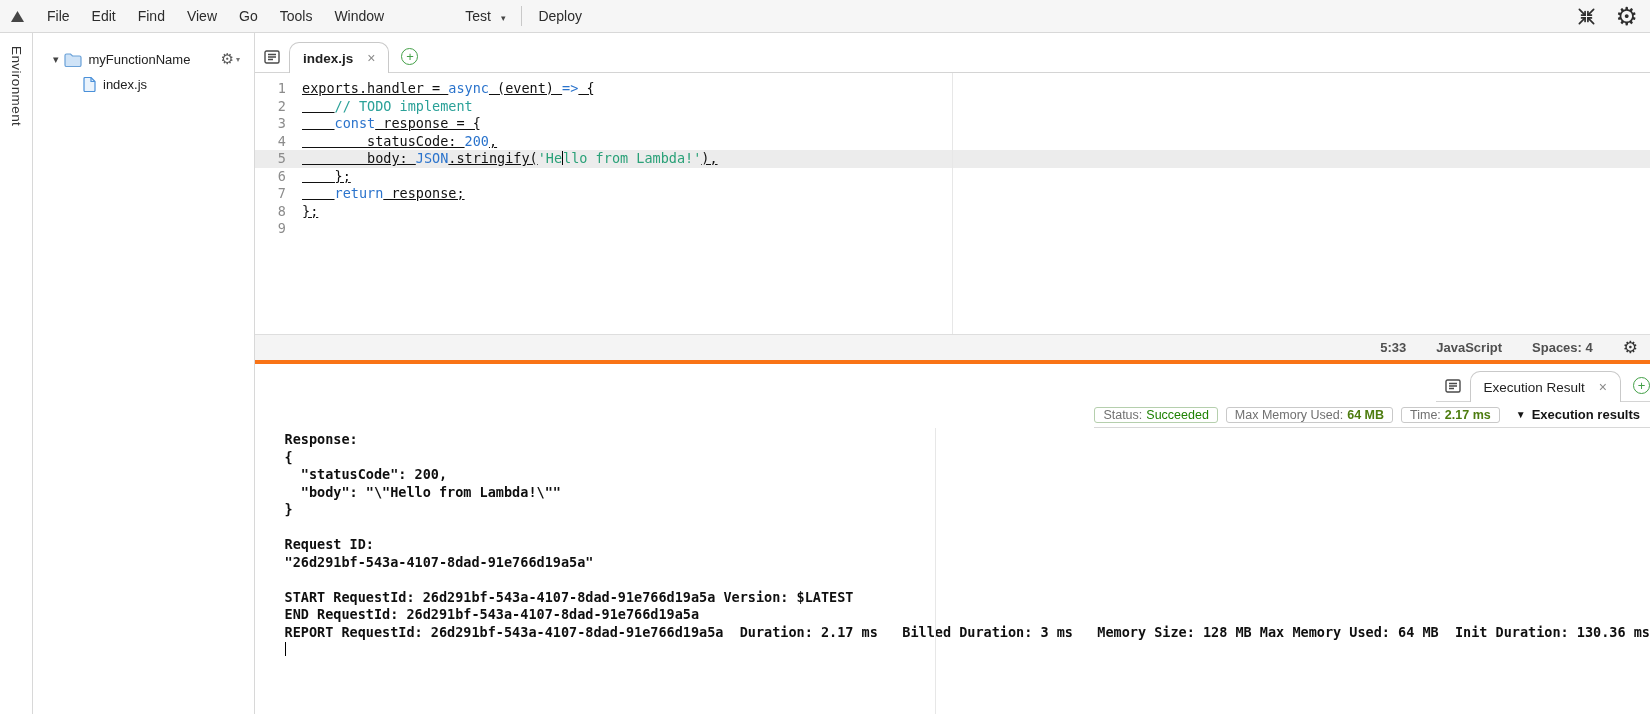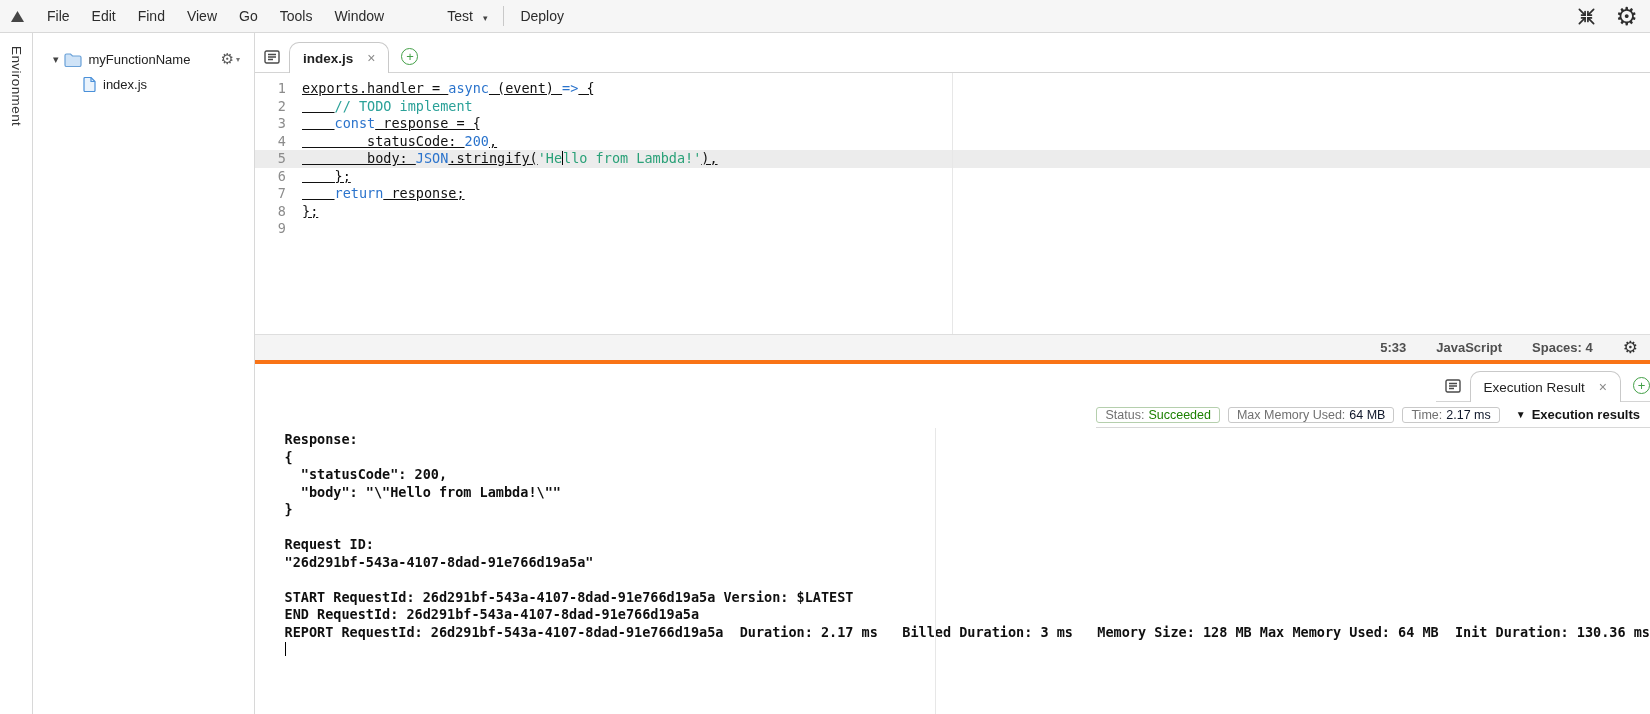--- a/index.html
+++ b/index.html
@@ -12,21 +12,21 @@
 
   
   .menubar{
     position:absolute;left:0;top:0;right:0;height:33px;
     background:#f6f6f6;border-bottom:1px solid #d8d8d8;
     display:flex;align-items:center;box-sizing:border-box;
   }
   .logo{display:flex;align-items:center;margin:0 10px 0 9px;}
   .menu-items{display:flex;align-items:center;}
   .menu-item{padding:0 11px;font-size:14px;color:#2c2c2c;cursor:default;}
-  .run-group{display:flex;align-items:center;margin-left:44px;}
+  .run-group{display:flex;align-items:center;margin-left:62px;}
   .txt-btn{font-size:14px;color:#2c2c2c;padding:0 8px;}
   .caret-btn{padding:0 8px 0 2px;}
   .caret-sm{font-size:9px;color:#444;}
   .vdivider{width:1px;height:20px;background:#c9c9c9;margin:0 8px;}
   .menubar-right{margin-left:auto;display:flex;align-items:center;gap:20px;padding-right:12px;}
   .gear-lg{font-size:25px;color:#2d2d2d;line-height:1;}
 
   
   .env-strip{
     position:absolute;left:0;top:33px;bottom:0;width:33px;
@@ -112,21 +112,21 @@
     height:26px;flex:none;border-bottom:1px solid #d8d8d8;background:#fff;
     display:flex;align-items:center;justify-content:flex-end;gap:8px;
     padding-right:10px;box-sizing:border-box;
   }
   .badge{
     display:flex;align-items:center;gap:4px;border:1px solid #c9c9c9;border-radius:3px;
     height:16px;padding:0 8px;font-size:12.5px;background:#fff;box-sizing:border-box;white-space:nowrap;
   }
   .badge.status{border-color:#b5cfad;}
   .badge-label{color:#707070;}
-  .badge-value{color:#0f172a;font-weight:400;}
+  .badge-value{color:#4d7c0f;font-weight:700;}
   .badge-value.green{color:#1d8102;font-weight:400;}
   .exec-toggle{display:flex;align-items:center;gap:6px;font-size:13px;font-weight:700;color:#151515;margin-left:8px;cursor:pointer;white-space:nowrap;}
   .exec-toggle .tri{font-size:10px;}
 
   .console{
     flex:1;position:relative;overflow:hidden;
     font-family:"DejaVu Sans Mono",monospace;font-size:13.5px;font-weight:600;color:#0f0f0f;
     padding:3px 0 0 5px;
   }
   .console .print-margin{left:calc(5px + 80ch);}

